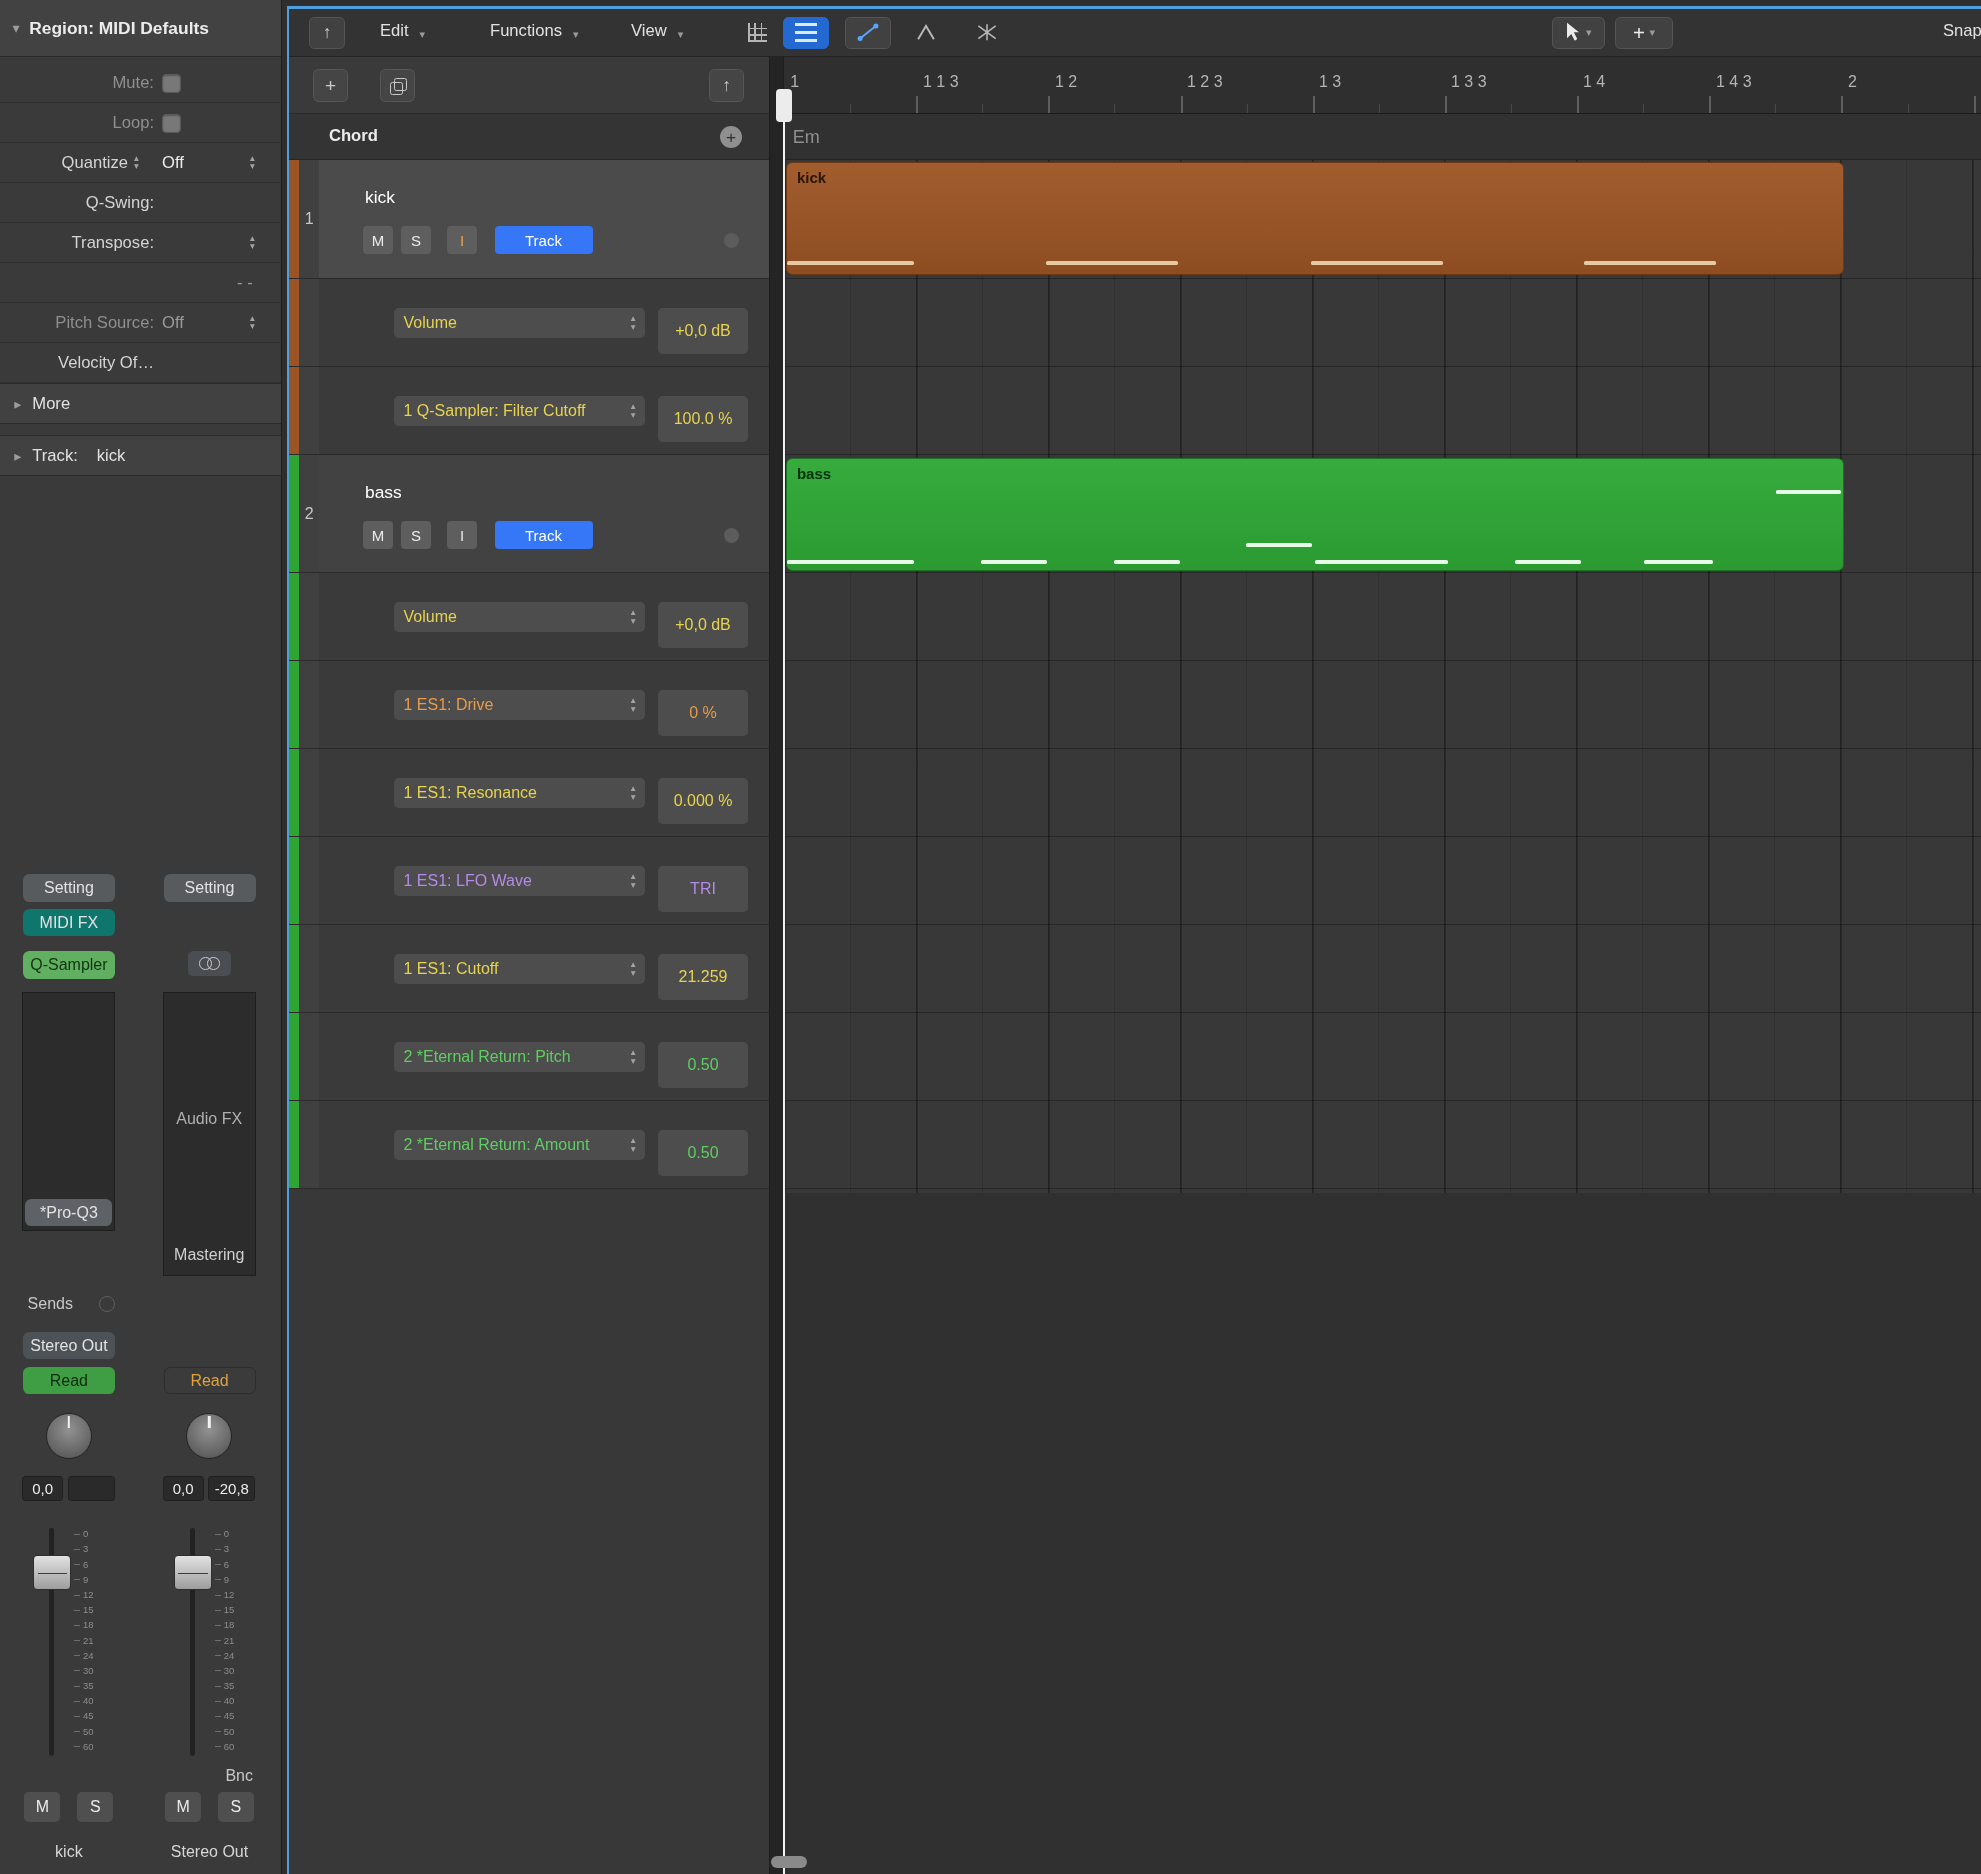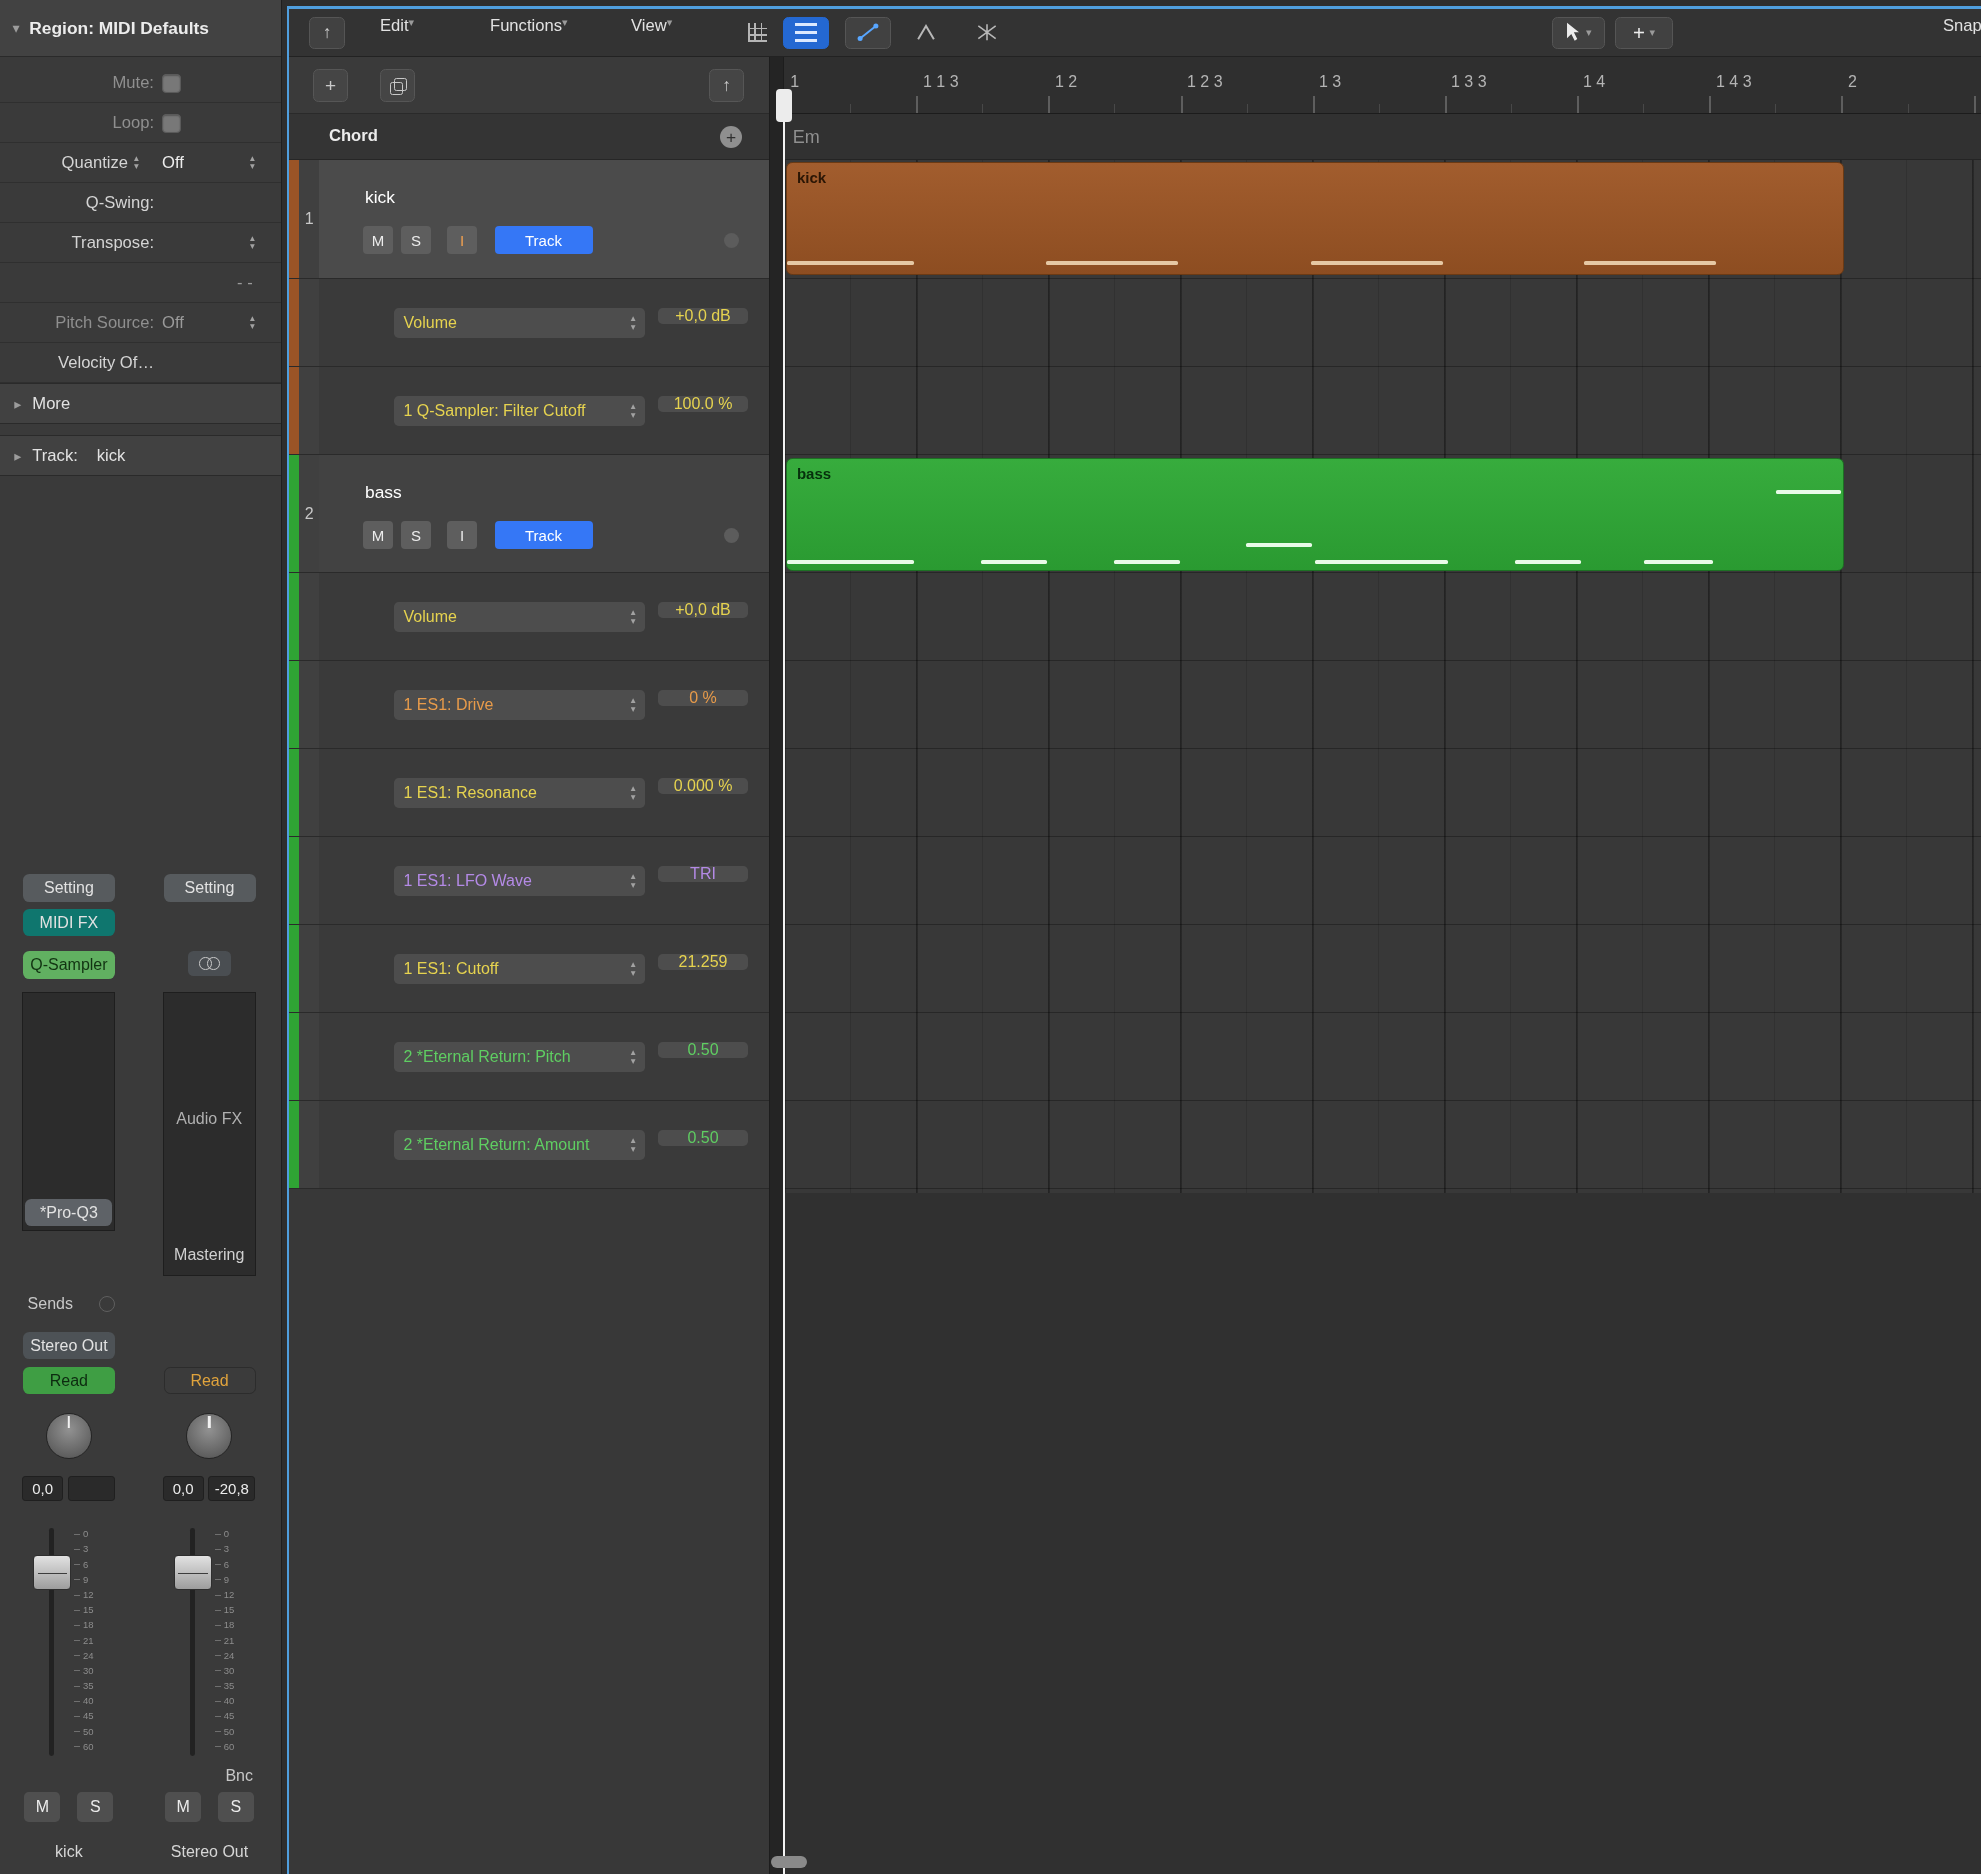--- a/index.html
+++ b/index.html
@@ -50,21 +50,21 @@
 .stereo-btn{position:absolute;left:30px;top:951px;width:43px;height:25px;background:#4a4e52;border-radius:5.5px;display:flex;align-items:center;justify-content:center}
 .ring{width:12.6px;height:12.6px;border:1.6px solid #c9c9c9;border-radius:50%}
 .ring+.ring{margin-left:-4.7px}
 
 
 #focus-top{left:287px;top:6.3px;width:1695px;height:2.4px;background:#4f9ede;z-index:40}
 #focus-left{left:287px;top:6.3px;width:2.4px;height:1868px;background:#4f9ede;z-index:40}
 
 
 #toolbar{left:289px;top:8.7px;width:1692px;height:48px;background:#333;border-bottom:0.8px solid #222}
-.tb-item{position:absolute;top:7px;height:32px;display:flex;align-items:flex-start;gap:0}
+.tb-item{position:absolute;top:0;height:32px;display:flex;align-items:flex-end;gap:11px}
 .tb-btn{position:absolute;top:8px;height:32px;background:#414141;border:0.8px solid #555;border-radius:5.5px;display:flex;align-items:center;justify-content:center;gap:4.7px;color:#cfcfcf}
 .menu-lab{font-size:16.6px;color:#e2e2e2}
 .mini-chev{font-size:11px;color:#9a9a9a}
 .icon-grid{width:19px;height:19px;background-image:repeating-linear-gradient(0deg,#b5b5b5 0 1.6px,transparent 1.6px 6.3px),repeating-linear-gradient(90deg,#b5b5b5 0 1.6px,transparent 1.6px 6.3px)}
 .icon-lanes{width:22px;height:19px;background-image:repeating-linear-gradient(0deg,#dce9ff 0 3.2px,transparent 3.2px 8px)}
 .blue-btn{background:#2468d2;border-color:#2468d2}
 
 
 #tracklist{left:289px;top:57px;width:480px;height:1817px;background:#383838;display:flex;flex-direction:column}
 #tl-btnrow{position:relative;height:57px;background:#3a3a3a;border-bottom:0.8px solid #2a2a2a;flex:none}
@@ -83,21 +83,21 @@
 .tname{position:absolute;left:46px;top:27px;font-size:17.4px;color:#fff}
 .tbtns{position:absolute;left:44px;top:66px;display:flex;align-items:center;gap:8px}
 .mbtn{width:30px;height:28px;background:#5e5e5e;border-radius:4px;font-size:15px;color:#ececec;display:flex;align-items:center;justify-content:center}
 .ibtn{margin-left:8px}
 .ibtn-on{color:#f0a050}
 .trackbtn{width:98px;height:28px;background:#3577f6;border-radius:4px;color:#fff;font-size:15px;margin-left:9.5px;display:flex;align-items:center;justify-content:center}
 .recdot{position:absolute;right:30px;top:73px;width:15px;height:15px;border-radius:50%;background:#5c5c5c}
 .lane-content{position:relative;flex:1;background:#3a3a3a}
 .pill{position:absolute;left:75px;top:29px;width:251px;height:30px;background:#4d4d4d;border-radius:4.7px;display:flex;align-items:center;padding:0 9.5px;font-size:16px}
 .pill .stepper{margin-left:auto}
-.pval{position:absolute;left:339px;top:29px;width:90px;height:16px;background:#4d4d4d;border-radius:4.7px;display:flex;align-items:center;justify-content:center;font-size:16px}
+.pval{position:absolute;left:339px;top:29px;width:90px;height:46px;background:#4d4d4d;border-radius:4.7px;display:flex;align-items:center;justify-content:center;font-size:16px}
 .c-y{color:#e6d34f}.c-o{color:#e89b4a}.c-p{color:#b48ae6}.c-g{color:#5fce62}
 #tl-filler{flex:1;background:#383838;position:relative}
 #tl-drag{position:absolute;left:0;top:316px;width:100%;text-align:center;color:#909090;font-size:19px;line-height:27px}
 
 
 #gutter{left:769px;top:57px;width:15px;height:1817px;background:#242424;border-left:0.8px solid #1d1d1d;border-right:0.8px solid #1d1d1d}
 #hscroll{left:771px;top:1856px;width:36px;height:12px;background:#8a8a8a;border-radius:6.3px;z-index:45}
 
 
 #arrange{left:784px;top:57px;width:1198px;height:1817px;background:#303030;overflow:hidden}

